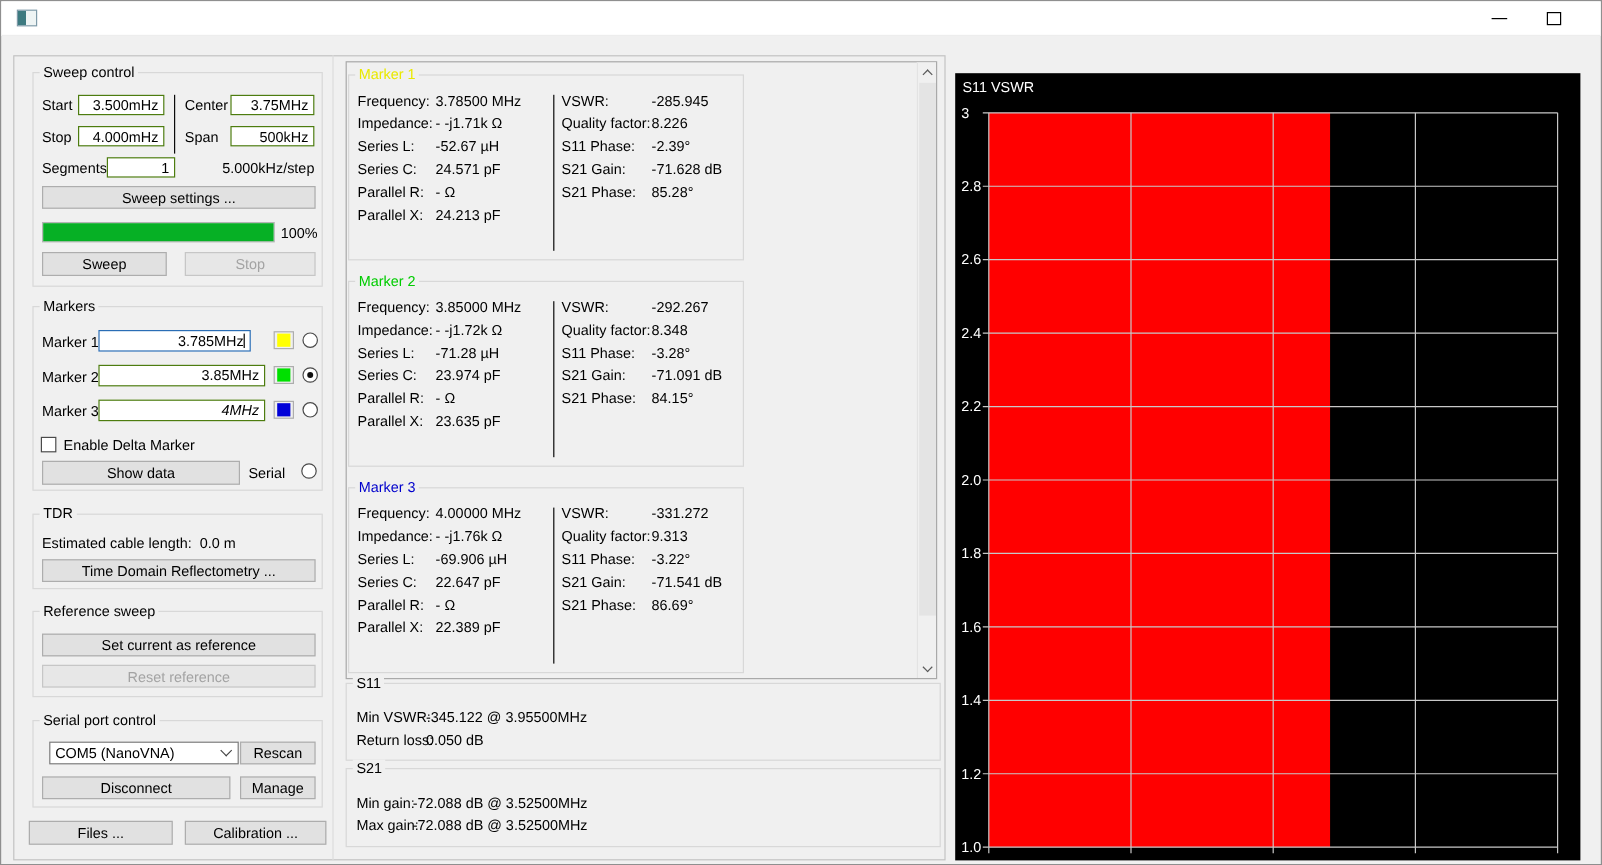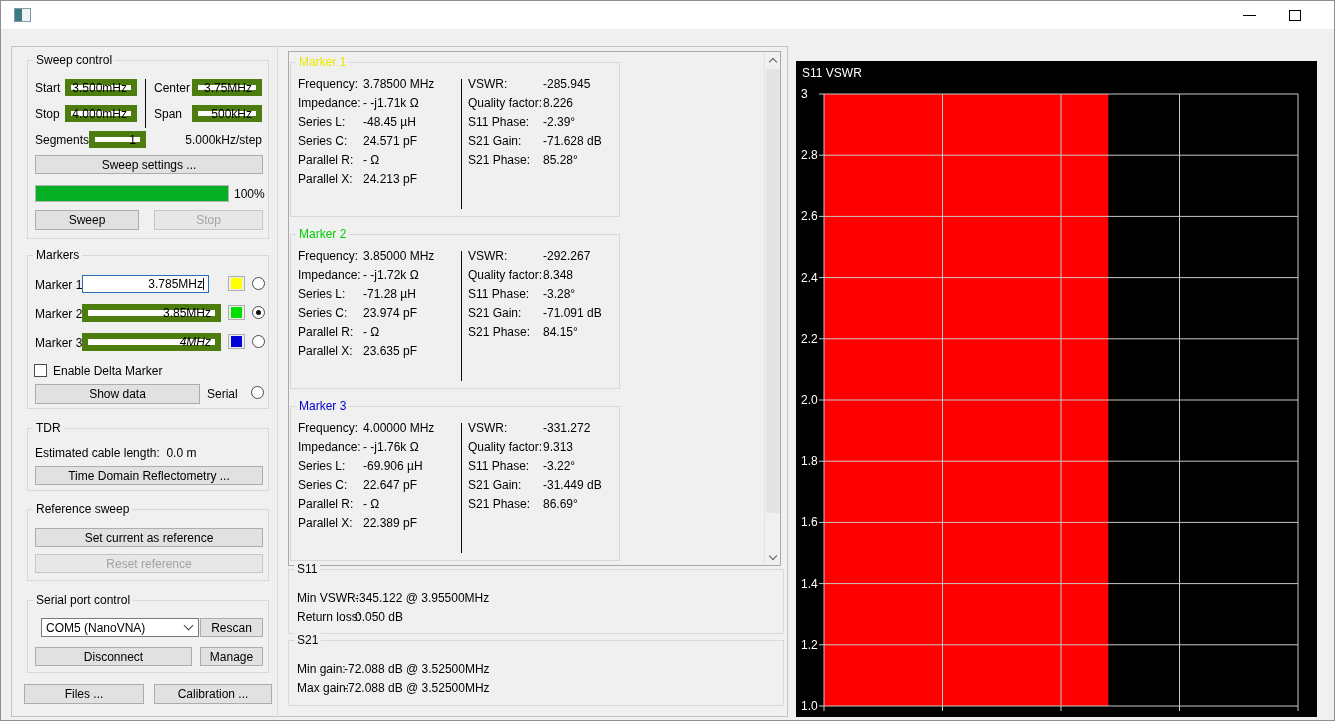--- a/index.html
+++ b/index.html
@@ -19,21 +19,21 @@
   .main-frame { position:absolute; left:10px; top:45px; width:777px; height:671px; border:1px solid #c3c3c3; }
   .panel-divider { position:absolute; left:276px; top:45px; width:1px; height:671px; background:#dcdcdc; }
   
   .gb { position:absolute; border:1px solid #d8d8d8; }
   .gb-title { position:absolute; top:-8px; left:5px; background:#f0f0f0; padding:0 3px; line-height:15px; white-space:nowrap; }
   .lbl { position:absolute; white-space:nowrap; }
   
   .btn { position:absolute; background:#e1e1e1; border:1px solid #adadad; display:flex; align-items:center;
          justify-content:center; font-family:"Liberation Sans",sans-serif; font-size:12px; cursor:default; white-space:nowrap; }
   .btn.disabled { color:#a3a3a3; border-color:#c6c6c6; background:#e7e7e7; }
-  .tinput { position:absolute; background:#fff; border:6px solid #4d7c0f; display:flex; align-items:center;
+  .tinput { position:absolute; background:#fff; border:1px solid #4d7c0f; display:flex; align-items:center;
             justify-content:flex-end; padding:0 4px; white-space:nowrap; }
   .tinput.focused { border:1px solid #2a6db5; }
   .caret { display:inline-block; width:1px; height:12px; background:#000; }
   .vline { position:absolute; width:1px; background:#0a0a0a; }
   .progress { position:absolute; border:1px solid #b4b4b4; background:#e6e6e6; }
   .progress .fill { height:100%; background:#06b025; }
   .radio { position:absolute; width:13px; height:13px; border:1px solid #4a4a4a; border-radius:50%; background:#fff; }
   .radio.checked::after { content:''; position:absolute; left:3px; top:3px; width:5px; height:5px; border-radius:50%; background:#101010; }
   .checkbox { position:absolute; width:13px; height:13px; border:1px solid #4a4a4a; background:#fff; }
   .swatch { position:absolute; width:17px; height:15px; border:1px solid #adadad; background:#f0f0f0;
@@ -173,21 +173,21 @@
   <div class="scrollarea" style="left:287px; top:50px; width:493px; height:515px;">
     <div>
       <div class="gb" style="left:1px; top:10px; width:330px; height:155px;">
         <span class="gb-title" style="color:#e9e900;">Marker 1</span>
 
       <span class="dlbl" style="left:7px; top:14px;">Frequency:</span>
       <span class="dval" style="left:72px; top:14px;">3.78500 MHz</span>
       <span class="dlbl" style="left:7px; top:33px;">Impedance:</span>
       <span class="dval" style="left:72px; top:33px;">- -j1.71k Ω</span>
       <span class="dlbl" style="left:7px; top:52px;">Series L:</span>
-      <span class="dval" style="left:72px; top:52px;">-48.45 µH</span>
+      <span class="dval" style="left:72px; top:52px;">-52.67 µH</span>
       <span class="dlbl" style="left:7px; top:71px;">Series C:</span>
       <span class="dval" style="left:72px; top:71px;">24.571 pF</span>
       <span class="dlbl" style="left:7px; top:90px;">Parallel R:</span>
       <span class="dval" style="left:72px; top:90px;">- Ω</span>
       <span class="dlbl" style="left:7px; top:109px;">Parallel X:</span>
       <span class="dval" style="left:72px; top:109px;">24.213 pF</span>
         <div class="vline" style="left:170px; top:16px; height:130px;"></div>
 
       <span class="dlbl" style="left:177px; top:14px;">VSWR:</span>
       <span class="dval" style="left:252px; top:14px;">-285.945</span>
@@ -245,21 +245,21 @@
       <span class="dval" style="left:72px; top:109px;">22.389 pF</span>
         <div class="vline" style="left:170px; top:16px; height:130px;"></div>
 
       <span class="dlbl" style="left:177px; top:14px;">VSWR:</span>
       <span class="dval" style="left:252px; top:14px;">-331.272</span>
       <span class="dlbl" style="left:177px; top:33px;">Quality factor:</span>
       <span class="dval" style="left:252px; top:33px;">9.313</span>
       <span class="dlbl" style="left:177px; top:52px;">S11 Phase:</span>
       <span class="dval" style="left:252px; top:52px;">-3.22°</span>
       <span class="dlbl" style="left:177px; top:71px;">S21 Gain:</span>
-      <span class="dval" style="left:252px; top:71px;">-31.449 dB</span>
+      <span class="dval" style="left:252px; top:71px;">-71.541 dB</span>
       <span class="dlbl" style="left:177px; top:90px;">S21 Phase:</span>
       <span class="dval" style="left:252px; top:90px;">86.69°</span>
       </div>
       </div>
     <div class="scrollbar">
       <div class="sb-btn sb-up">
           <span class="chev-sm-up"></span>
         </div>
       <div class="sb-thumb" style="top:17px; height:444px;"></div>
       <div class="sb-btn sb-down">

